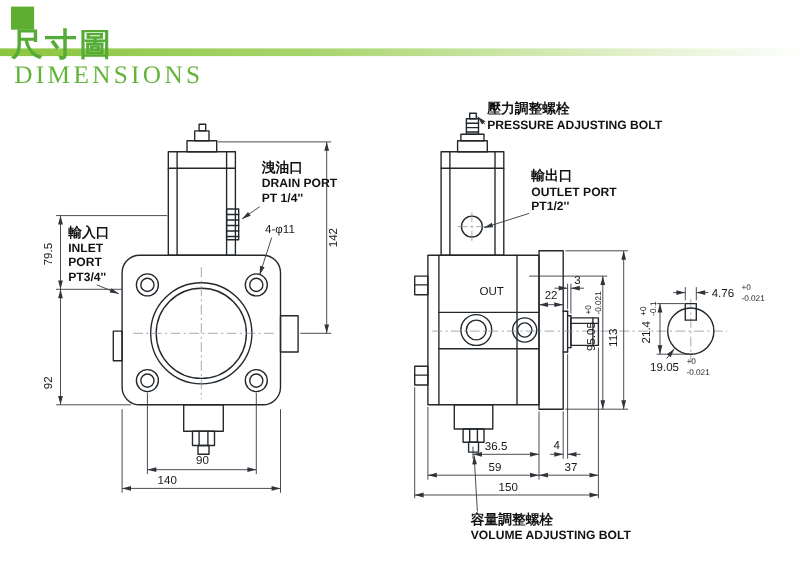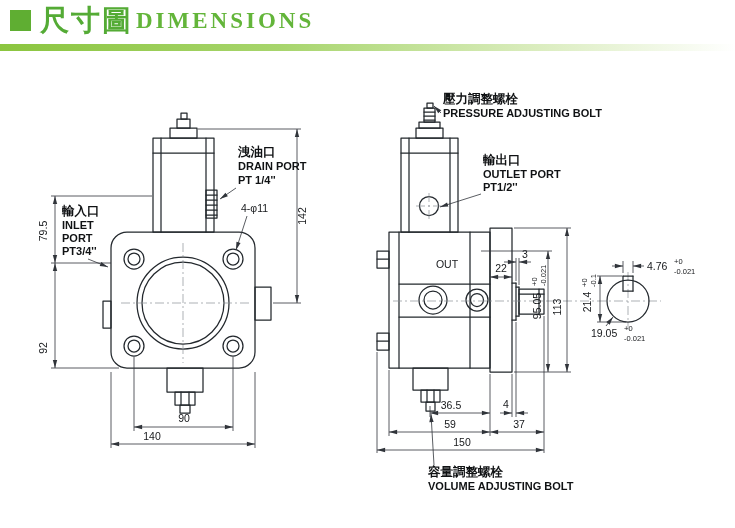--- a/index.html
+++ b/index.html
@@ -1,21 +1,21 @@
 <!DOCTYPE html>
 <html><head>
 <meta charset="utf-8">
 <style>
   html,body{margin:0;padding:0;background:#ffffff;}
   .page{position:relative;width:735px;height:528px;background:#ffffff;overflow:hidden;
         font-family:"Liberation Sans",sans-serif;}
-  .header{position:absolute;top:6px;left:10px;display:flex;align-items:center;z-index:2;}
+  .header{position:absolute;top:6px;left:10px;display:flex;z-index:2;flex-direction:column;}
   .sq{width:21px;height:21px;background:#5fae32;margin-right:9px;}
   .t-cjk{font-size:29px;font-weight:bold;color:#54ab35;letter-spacing:2px;line-height:1;}
-  .t-en{font-family:"Liberation Serif",serif;font-size:23px;font-weight:bold;color:#63b53a;
+  .t-en{font-family:"Liberation Serif",serif;font-size:23px;font-weight:normal;color:#63b53a;
         letter-spacing:3px;margin-left:3px;line-height:1;}
   .rule{position:absolute;top:44px;left:0;width:735px;height:7px;
         background:linear-gradient(90deg,#8bc53f 0%,#a7d56c 38%,#d9ecbc 72%,#ffffff 100%);}
   svg{position:absolute;top:0;left:0;font-family:"Liberation Sans",sans-serif;}
   .ol{stroke:#23282d;stroke-width:1.25;fill:none;stroke-linejoin:round;stroke-linecap:round;}
   .dim,.ext,.ldr{stroke:#30343a;stroke-width:0.8;fill:none;}
   .cl{stroke:#8a9097;stroke-width:0.7;fill:none;stroke-dasharray:9 3 2 3;}
   .dimtxt{font-size:10.5px;fill:#16181b;font-weight:normal;}
   .toltxt{font-size:7.5px;fill:#16181b;}
   .lbl{font-size:11px;font-weight:bold;fill:#101214;}

